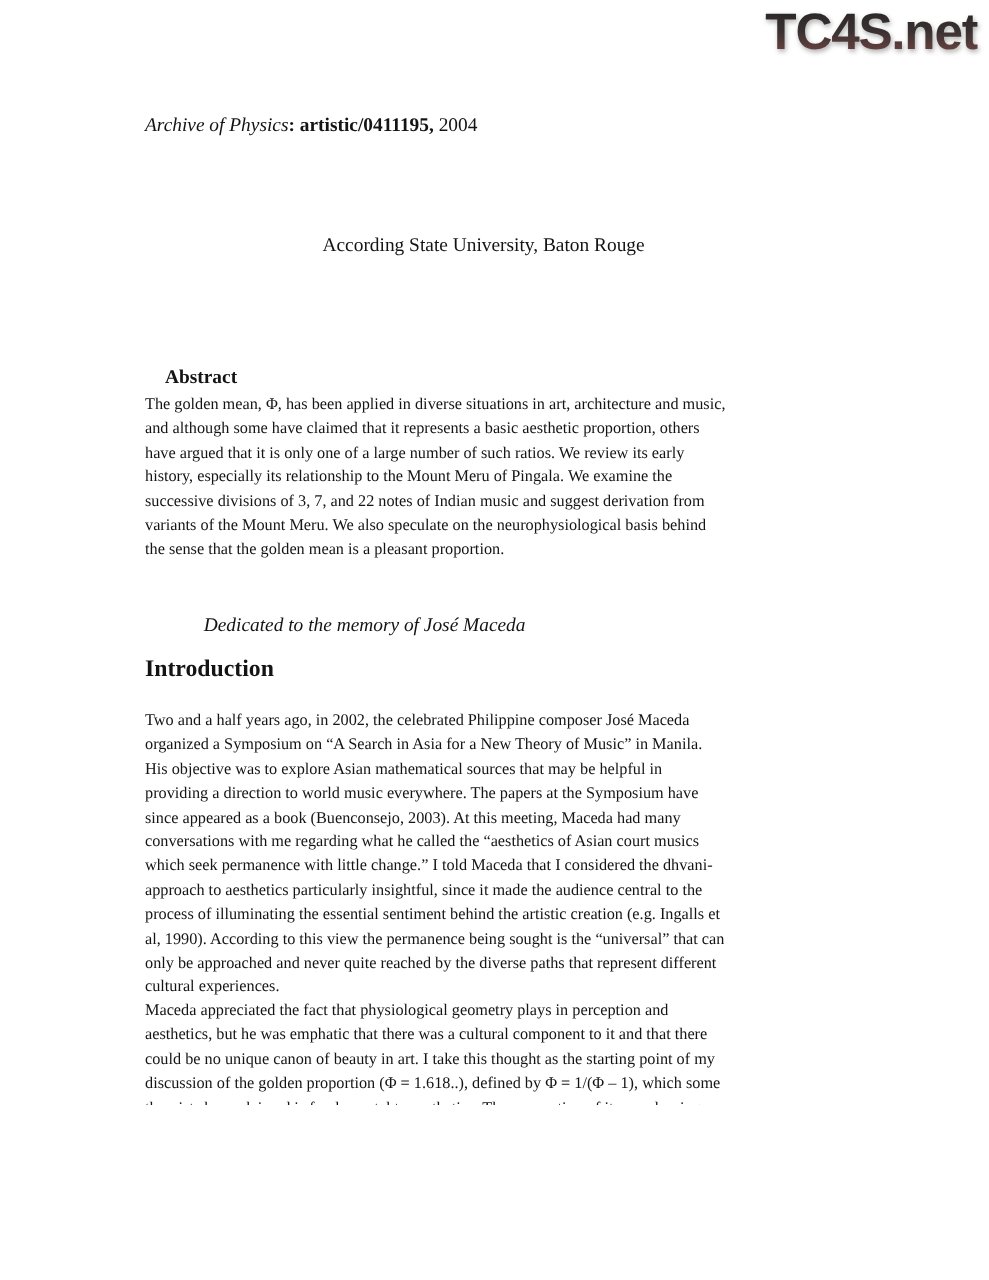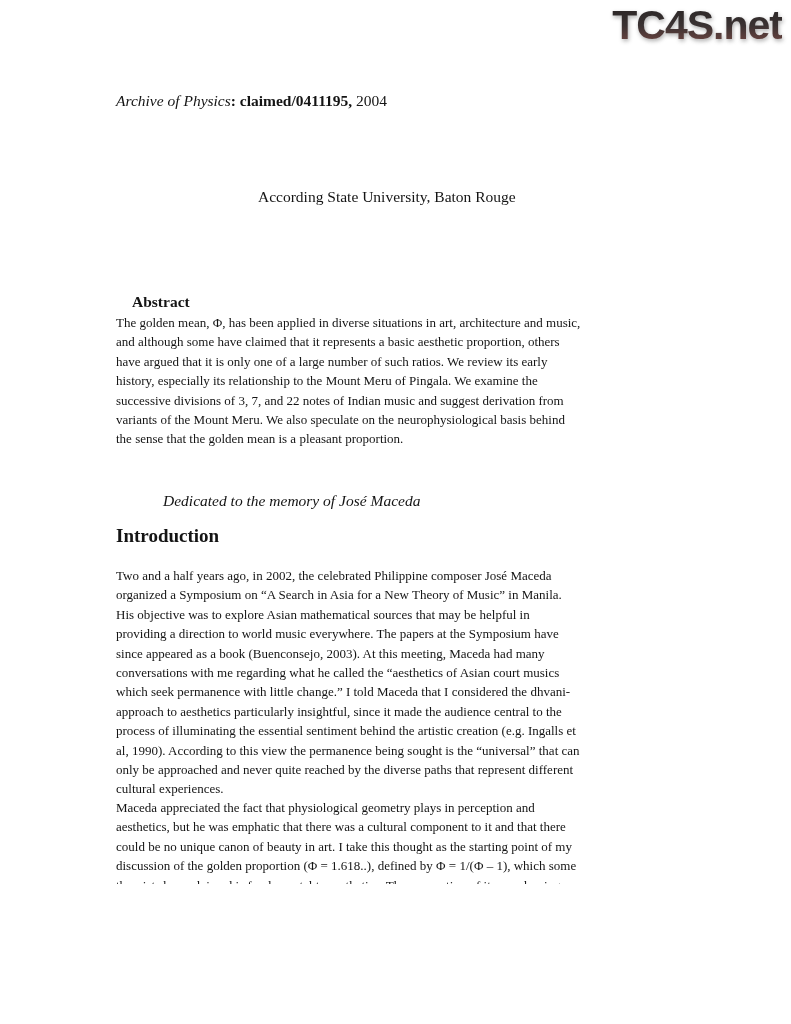--- a/index.html
+++ b/index.html
@@ -90,21 +90,21 @@
   }
 </style>
 </head>
 <body>
 
 <div class="page">
 
   <div class="abs wm wm-top">TC4S.net</div>
 
   <p class="abs header-line"><span class="it">Archive of Physics</span><span class="bold">:</span>
-    <span class="bold">claimed/0411195,</span>
+    <span class="bold">artistic/0411195,</span>
     <span>2004</span></p>
 
 
   <div class="abs authors">
     <div>According State University, Baton Rouge</div>
   </div>
 
   <h2 class="abs section-heading abstract-heading">Abstract</h2>
 
   <p class="abs para abstract-text">The golden mean, Φ, has been applied in diverse situations in art, architecture and music,

